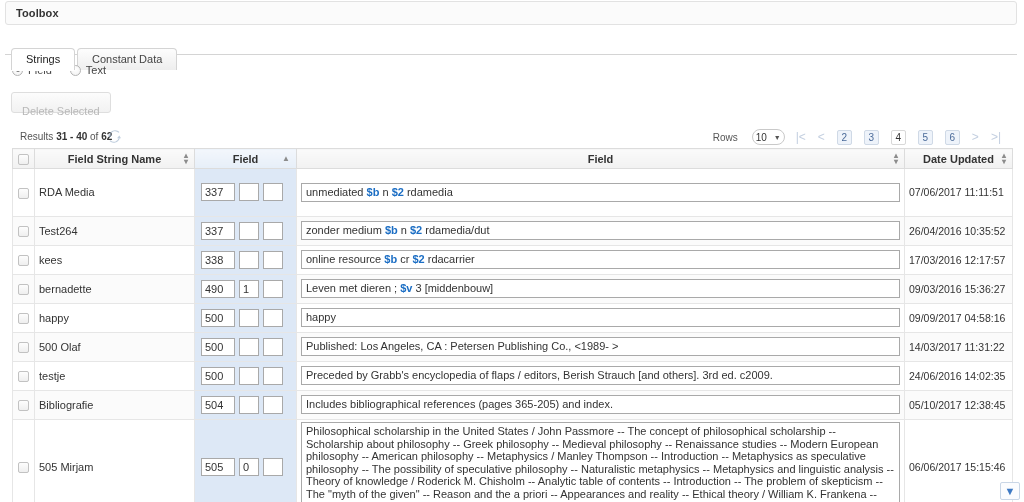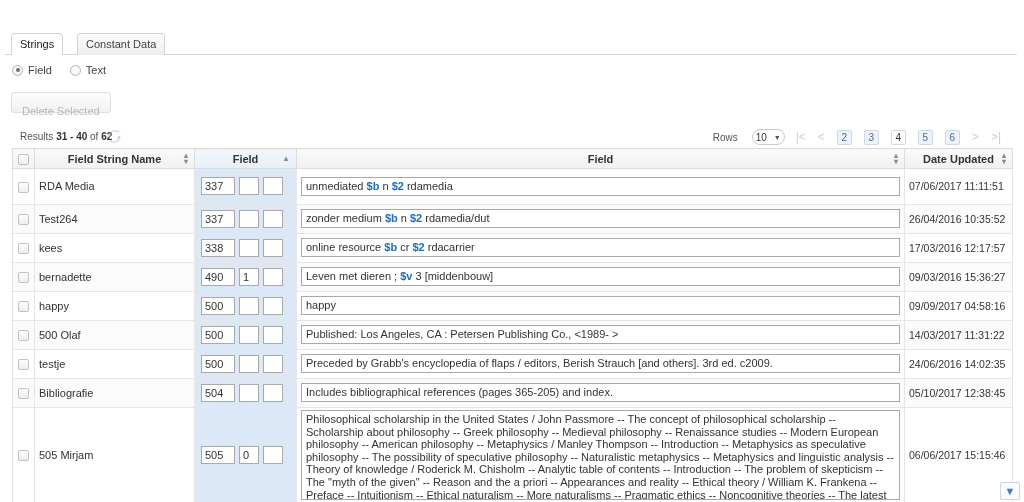--- a/index.html
+++ b/index.html
@@ -40,27 +40,27 @@
 
   
   .tab-strip {
     position: absolute;
     left: 5px; top: 33px;
     width: 1012px;
     height: 22px;
   }
   .tab {
     position: absolute;
-    top: 0;
+    top: 15px;
     height: 22px;
     box-sizing: border-box;
     border: 1px solid #d4d4d4;
     border-bottom: none;
     border-radius: 4px 4px 0 0;
-    padding: 0 8px;
+    padding: 0 14px;
     line-height: 21px;
     font-size: 11px;
     color: #444;
     background: linear-gradient(to bottom, #fdfdfd 0%, #eeeeee 100%);
     cursor: pointer;
     white-space: nowrap;
   }
   .tab.active {
     background: #ffffff;
     color: #222;
@@ -321,20 +321,23 @@
     font-size: 11px;
     cursor: pointer;
     box-sizing: border-box;
   }
 </style>
 </head>
 <body>
 
 <div class="page">
 
+  <div class="toolbox-bar">
+    <span class="toolbox-title">Toolbox</span>
+  </div>
 
   <div class="tab-underline"></div>
   <div class="tab-strip">
     <div class="tab active" style="left:6px;">Strings</div>
     <div class="tab" style="left:72px;">Constant Data</div>
   </div>
 
   <div class="radio-row">
     <label class="radio-item">
       <span class="radio-dot checked"></span>
@@ -401,21 +404,21 @@
           <span>Date Updated</span>
           <span class="sort-ind both"></span>
         </th>
       </tr>
     </thead>
     <tbody id="grid-body">
         <tr style="height: 29px;">
           <td class="cbcell"><span class="cb"></span></td>
           <td class="name-cell">RDA Media</td>
           <td class="fieldcell"><input class="fi fi-tag" value="337" style=""><input class="fi fi-ind" value="" style=""><input class="fi fi-ind" value="" style=""></td>
-          <td style="padding: 8px 4px;">
+          <td style="padding: 14px 4px;">
             <div class="data-box">unmediated <span class="sf">$b</span> n <span class="sf">$2</span> rdamedia</div>
           </td>
           <td class="date-cell">07/06/2017 11:11:51</td>
         </tr>
         <tr class="row-alt" style="height: 29px;">
           <td class="cbcell"><span class="cb"></span></td>
           <td class="name-cell">Test264</td>
           <td class="fieldcell"><input class="fi fi-tag" value="337" style=""><input class="fi fi-ind" value="" style=""><input class="fi fi-ind" value="" style=""></td>
           <td style="padding: 0px 4px;">
             <div class="data-box">zonder medium <span class="sf">$b</span> n <span class="sf">$2</span> rdamedia/dut</div>

